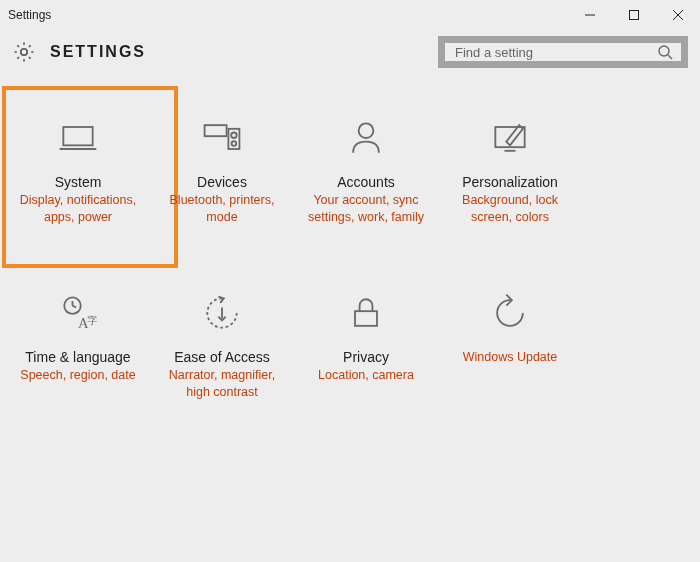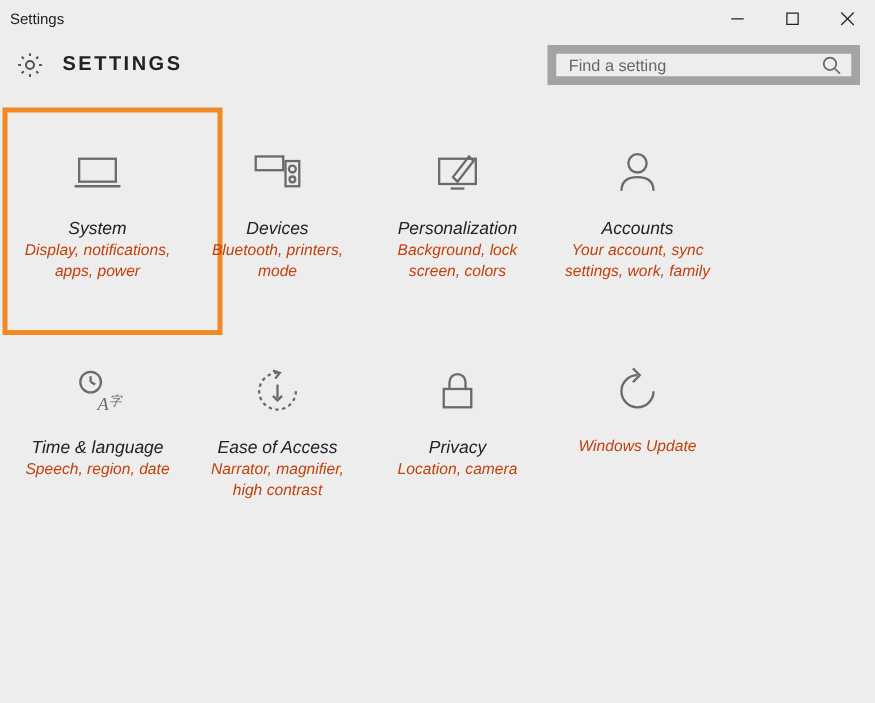--- a/index.html
+++ b/index.html
@@ -76,21 +76,20 @@
   }
   .tile {
     width: 144px;
     height: 175px;
     display: flex;
     flex-direction: column;
     align-items: center;
     text-align: center;
     padding: 18px 8px 0 8px;
     position: relative;
-    font-style: italic;
   }
   .tile .iconbox {
     width: 44px;
     height: 44px;
     display: flex;
     align-items: center;
     justify-content: center;
     margin-bottom: 14px;
     color: #6a6a6a;
   }
@@ -187,38 +186,38 @@
       </svg>
     </div>
     <div class="title">Devices</div>
     <div class="desc">Bluetooth, printers, mode</div>
   </div>
 
 
   <div class="tile">
     <div class="iconbox">
       <svg viewBox="0 0 48 48" width="44" height="44" fill="none" stroke="currentColor" stroke-width="2">
+        <circle cx="24" cy="16" r="8"></circle>
+        <path d="M10 40 Q10 28 24 28 Q38 28 38 40"></path>
+      </svg>
+    </div>
+    <div class="title">Accounts</div>
+    <div class="desc">Your account, sync settings, work, family</div>
+  </div>
+
+  <div class="tile">
+    <div class="iconbox">
+      <svg viewBox="0 0 48 48" width="44" height="44" fill="none" stroke="currentColor" stroke-width="2">
         <rect x="8" y="12" width="32" height="22"></rect>
           <line x1="18" y1="38" x2="30" y2="38"></line>
         <path d="M20 28 L34 10 L38 14 L24 32 Z"></path>
       </svg>
     </div>
     <div class="title">Personalization</div>
     <div class="desc">Background, lock screen, colors</div>
-  </div>
-
-  <div class="tile">
-    <div class="iconbox">
-      <svg viewBox="0 0 48 48" width="44" height="44" fill="none" stroke="currentColor" stroke-width="2">
-        <circle cx="24" cy="16" r="8"></circle>
-        <path d="M10 40 Q10 28 24 28 Q38 28 38 40"></path>
-      </svg>
-    </div>
-    <div class="title">Accounts</div>
-    <div class="desc">Your account, sync settings, work, family</div>
   </div>
 
   <div class="tile">
     <div class="iconbox">
       <svg viewBox="0 0 48 48" width="44" height="44" fill="none" stroke="currentColor" stroke-width="2">
         <circle cx="18" cy="16" r="9"></circle>
           <line x1="18" y1="11" x2="18" y2="16"></line>
           <line x1="18" y1="16" x2="22" y2="18"></line>
         <text x="24" y="40" font-size="16" fill="currentColor" stroke="none" font-family="Segoe UI">A</text>
         <text x="34" y="36" font-size="11" fill="currentColor" stroke="none" font-family="Segoe UI">字</text>

